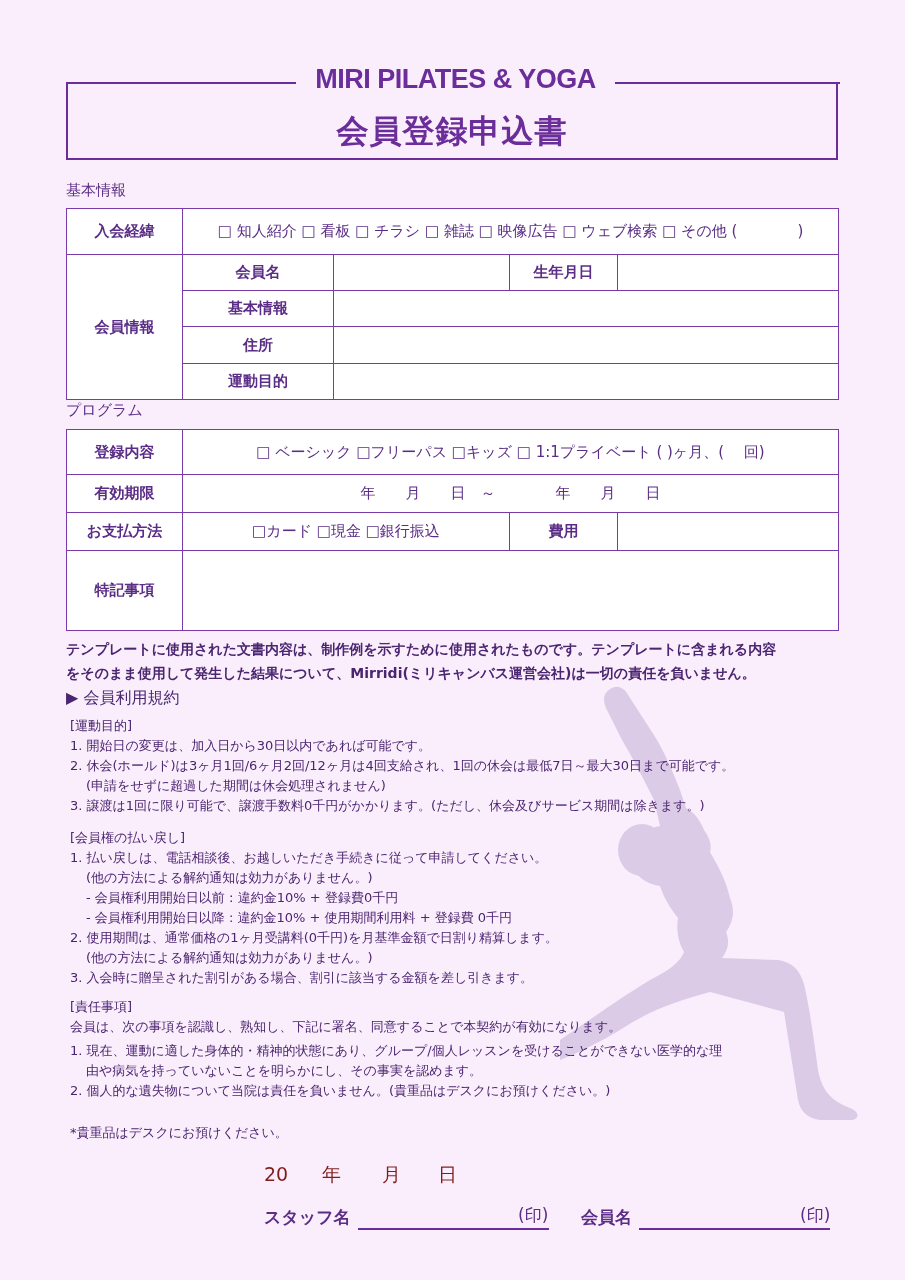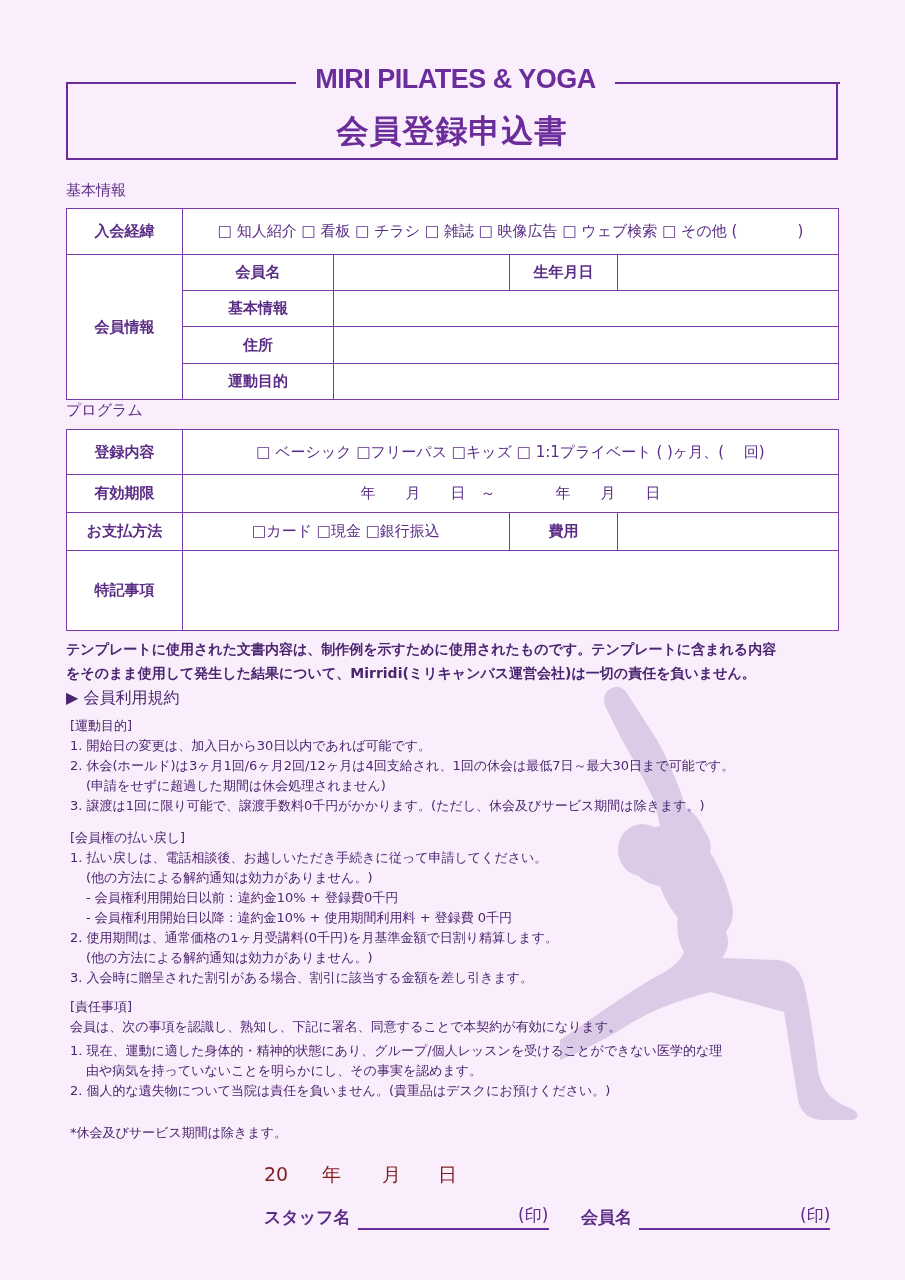--- a/index.html
+++ b/index.html
@@ -169,21 +169,21 @@
 </div>
 
 <div class="abs terms" style="top:997px;">
   <div>[責任事項]</div>
   <div style="margin-bottom:4px;">会員は、次の事項を認識し、熟知し、下記に署名、同意することで本契約が有効になります。</div>
   <div>1. 現在、運動に適した身体的・精神的状態にあり、グループ/個人レッスンを受けることができない医学的な理</div>
   <div class="sub">由や病気を持っていないことを明らかにし、その事実を認めます。</div>
   <div>2. 個人的な遺失物について当院は責任を負いません。(貴重品はデスクにお預けください。)</div>
 </div>
 
-<div class="abs terms" style="top:1123px;">*休会及びサービス期間は除きます。</div>
+<div class="abs terms" style="top:1123px;">*貴重品はデスクにお預けください。</div>
 
 <div class="abs sig-date">
   <span style="width:58px;">20</span><span style="width:60px;">年</span><span style="width:56px;">月</span><span>日</span>
 </div>
 
 <div class="abs sig-label" style="left:264px; top:1206px;">スタッフ名</div>
 <div class="abs sig-line" style="left:358px; top:1228px; width:191px;"></div>
 <div class="abs seal" style="left:518px; top:1204px;">(印)</div>
 
 <div class="abs sig-label" style="left:581px; top:1206px;">会員名</div>

